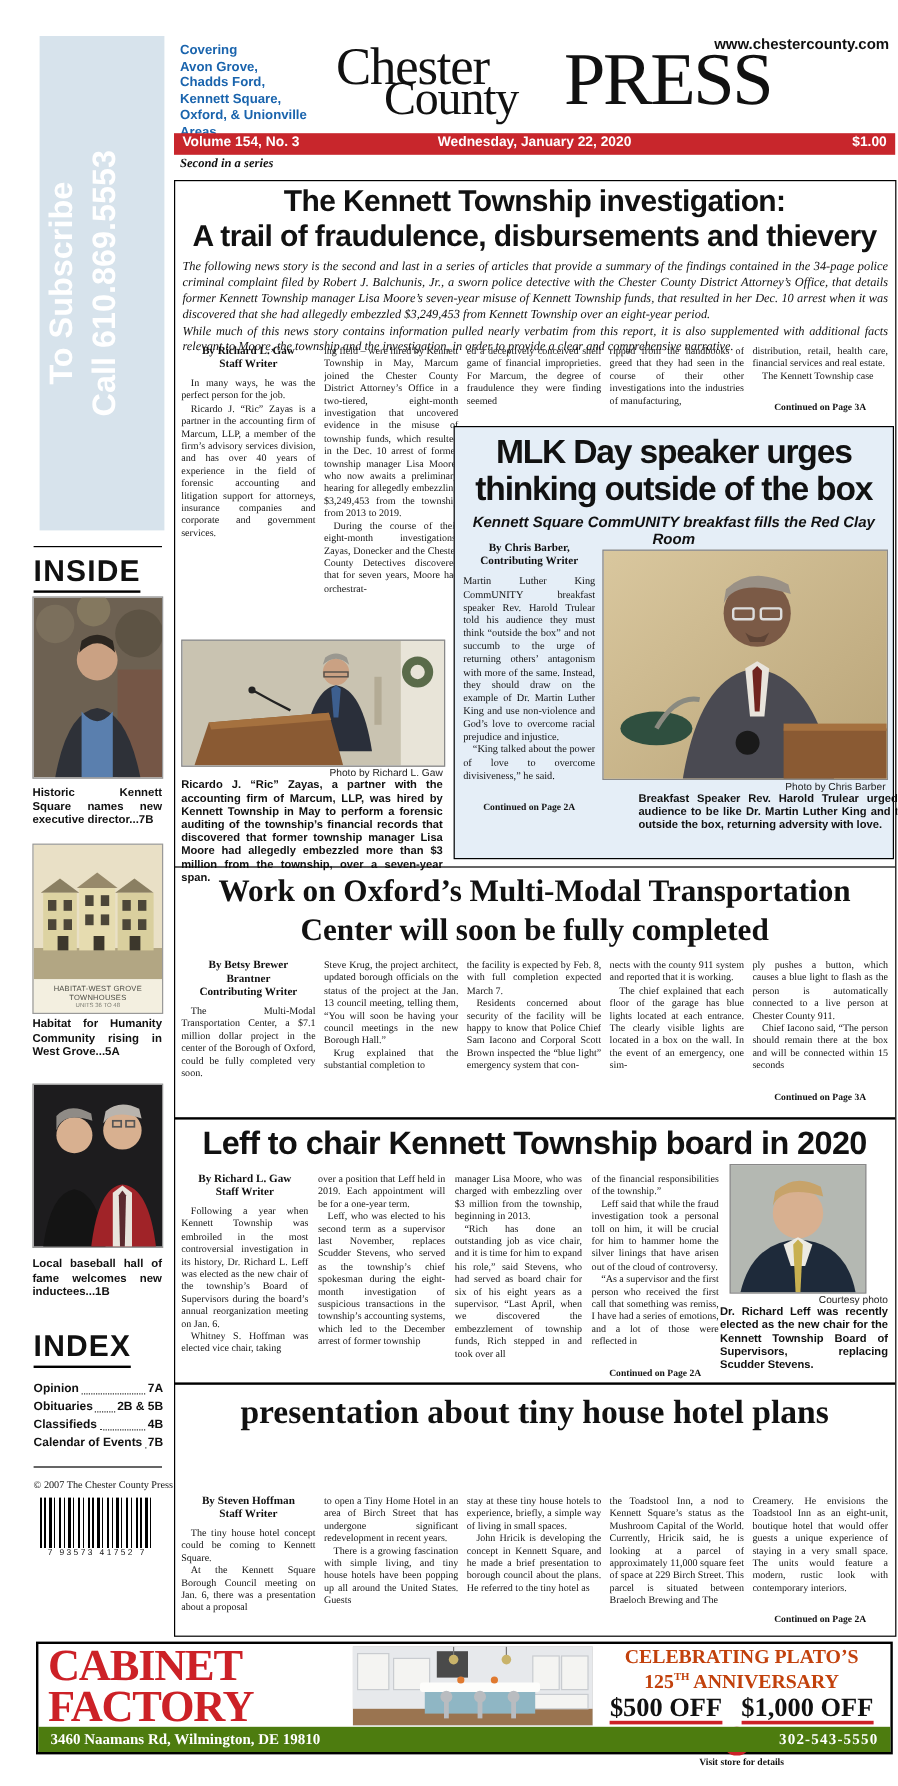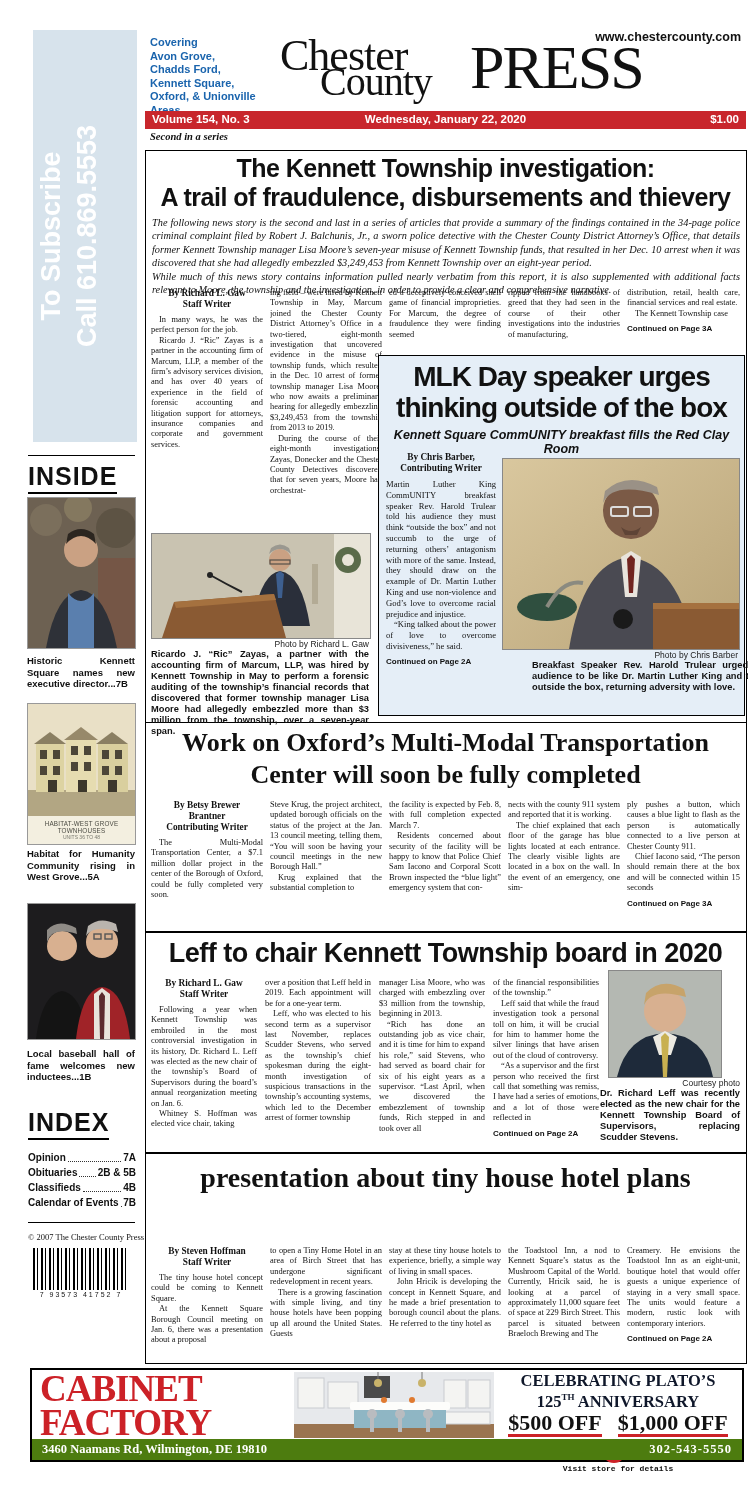--- a/index.html
+++ b/index.html
@@ -49,49 +49,49 @@
   .hl-serif{font-family:"Liberation Serif",serif;font-weight:bold;text-align:center;}
   .hl p{margin:0;}
   #leadhl{left:150px;top:154px;width:591px;font-size:25px;line-height:29px;letter-spacing:-0.5px;}
   #leadintro{left:152px;top:216px;width:588px;font-style:italic;font-size:10.3px;line-height:13.4px;
              text-align:justify;}
   .col{position:absolute;font-size:8.4px;line-height:10.4px;text-align:justify;overflow:hidden;}
   .col p{text-indent:8px;}
   .col.cont p:first-child{text-indent:0;}
   .byline{text-align:center;font-weight:bold;font-size:9.3px;line-height:11px;margin-bottom:5px;}
   .byline p{text-indent:0 !important;}
-  .continued{font-family:Liberation Sans, sans-serif;font-weight:bold;font-size:8px;text-align:left;margin-top:5px;}
+  .continued{font-family:Liberation Serif, serif;font-weight:bold;font-size:8px;text-align:center;margin-top:16px;}
   .credit{position:absolute;font-family:"Liberation Sans",sans-serif;font-size:8.5px;text-align:right;color:#222;}
   .caption{position:absolute;font-family:"Liberation Sans",sans-serif;font-weight:bold;
            font-size:9.3px;line-height:11px;text-align:justify;}
   .photo{position:absolute;border:1px solid #888;overflow:hidden;background:#ccc;}
   .photo svg{display:block;}
   
   #mlkbox{left:378px;top:355px;width:367px;height:361px;background:#e5eef7;border:1.5px solid #000;box-sizing:border-box;}
   #mlkhl{left:380px;top:361px;width:363px;font-size:28px;line-height:31px;letter-spacing:-1px;}
   #mlksub{left:380px;top:428px;width:363px;text-align:center;font-family:"Liberation Sans",sans-serif;
           font-weight:bold;font-style:italic;font-size:12.5px;}
   
   #ad{left:30px;top:1368px;width:714px;height:94px;border:2px solid #000;background:#fff;box-sizing:border-box;}
   #adbrand{position:absolute;left:8px;top:2px;width:250px;color:#cc2127;font-weight:bold;
            font-size:37px;line-height:34px;letter-spacing:-1px;font-family:"Liberation Serif",serif;}
   #adbar{position:absolute;left:0;bottom:0;width:100%;height:21px;background:#4d7c0f;color:#fff;
          font-weight:bold;font-size:12.5px;font-family:"Liberation Serif",serif;}
   #adaddr{position:absolute;left:10px;top:3px;}
   #adphone{position:absolute;left:470px;top:3px;width:230px;text-align:right;letter-spacing:1px;}
   #adright{position:absolute;left:466px;top:2px;width:240px;text-align:center;font-family:"Liberation Serif",serif;}
-  .adblue{color:#0f172a;font-weight:bold;font-size:16.5px;line-height:17px;}
+  .adblue{color:#c2410c;font-weight:bold;font-size:16.5px;line-height:17px;}
   .adblue sup{font-size:9px;}
   #adoffers{display:flex;justify-content:center;gap:16px;margin-top:1px;}
   #adoffers span{font-weight:bold;font-size:22px;border-bottom:3px solid #cc2127;line-height:23px;}
   #adpurchase{display:flex;justify-content:center;align-items:center;gap:6px;margin-top:2px;}
   .purch{font-weight:bold;font-size:9.5px;line-height:10px;}
   #orcircle{width:24px;height:24px;border-radius:50%;background:#cc2127;color:#fff;font-weight:bold;
             font-size:11px;line-height:24px;text-align:center;font-family:"Liberation Sans",sans-serif;flex:0 0 auto;}
-  #advisit{font-weight:bold;font-size:8px;margin-top:1px;font-family:Liberation Mono, monospace;}
+  #advisit{font-weight:bold;font-size:8px;margin-top:1px;}
 </style>
 </head>
 <body>
 
 <div id="page">
 
   <div class="abs" id="coverage">
       <p>Covering</p>
       <p>Avon Grove,</p>
       <p>Chadds Ford,</p>

